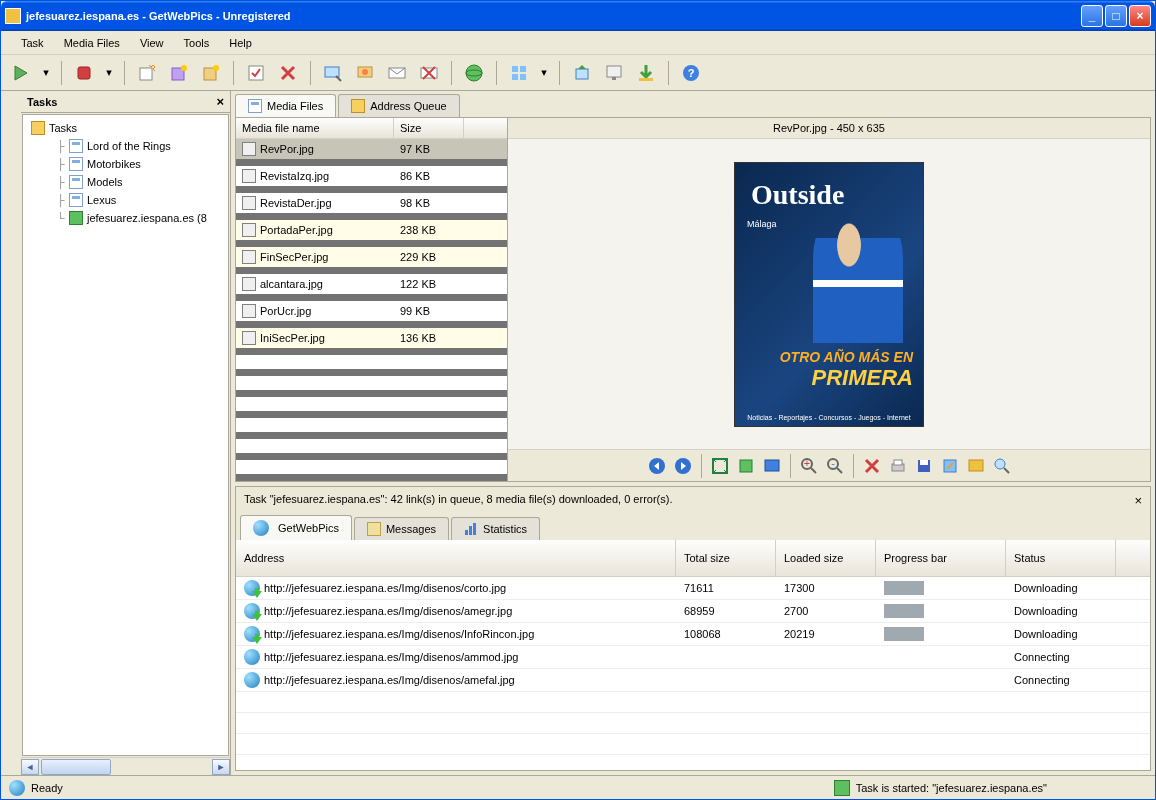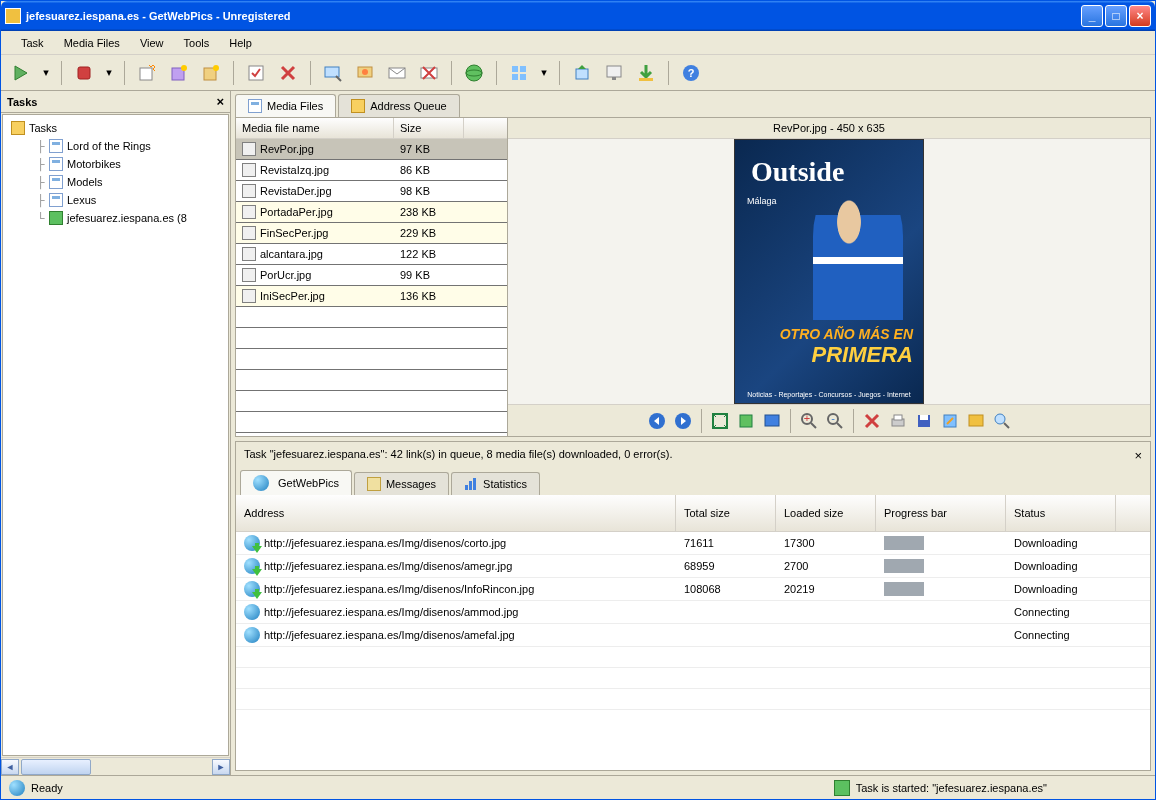--- a/index.html
+++ b/index.html
@@ -11,21 +11,21 @@
 .titlebar .btn { width: 22px; height: 22px; border: 1px solid #fff; border-radius: 3px; display: flex; align-items: center; justify-content: center; font-weight: bold; color: #fff; font-size: 12px; }
 .btn.min, .btn.max { background: linear-gradient(to bottom, #66a0ff, #2874e0); }
 .btn.close { background: linear-gradient(to bottom, #f88, #d43b1e); }
 .menubar { height: 24px; background: #ece9d8; display: flex; align-items: center; padding: 0 10px; border-bottom: 1px solid #d4d0c8; }
 .menubar span { padding: 3px 10px; cursor: default; }
 .toolbar { height: 36px; background: #ece9d8; display: flex; align-items: center; padding: 0 6px; gap: 4px; border-bottom: 1px solid #aca899; }
 .tbtn { width: 28px; height: 28px; display: flex; align-items: center; justify-content: center; border: 1px solid transparent; border-radius: 3px; }
 .tbtn svg { width: 20px; height: 20px; }
 .sep { width: 1px; height: 24px; background: #aca899; margin: 0 4px; }
 .main { flex: 1; display: flex; overflow: hidden; }
-.sidebar { width: 230px; background: #ece9d8; border-right: 1px solid #aca899; display: flex; flex-direction: column; }
+.sidebar { width: 230px; background: #ece9d8; border-right: 1px solid #aca899; display: flex; flex-direction: column; padding-left: 20px; }
 .panel-header { height: 22px; background: #ece9d8; border-bottom: 1px solid #aca899; display: flex; align-items: center; padding: 0 6px; font-weight: bold; }
 .panel-header .x { margin-left: auto; font-family: Arial; font-size: 13px; cursor: pointer; }
 .tree { flex: 1; background: #fff; padding: 4px; overflow: auto; border: 1px solid #aca899; margin: 1px; }
 .tree-item { display: flex; align-items: center; padding: 2px 0 2px 4px; white-space: nowrap; }
 .tree-item .ti-icon { width: 14px; height: 14px; margin-right: 4px; flex-shrink: 0; }
 .tree-child { padding-left: 30px; }
 .folder-icon { background: #f8d060; border: 1px solid #c09020; }
 .page-icon { background: #fff; border: 1px solid #80a0d0; position: relative; }
 .page-icon::after { content: ""; position: absolute; top: 2px; left: 2px; right: 2px; height: 3px; background: #80b0e0; }
 .task-icon { background: #5cc060; border: 1px solid #308030; }
@@ -33,21 +33,21 @@
 .tabs { height: 26px; display: flex; align-items: flex-end; padding: 0 4px; background: #ece9d8; }
 .tab { padding: 4px 12px; background: #f8f8f4; border: 1px solid #aca899; border-bottom: none; border-radius: 3px 3px 0 0; margin-right: 2px; display: flex; align-items: center; gap: 5px; }
 .tab.inactive { background: #e4e2d8; }
 .tab-icon { width: 14px; height: 14px; }
 .upper { flex: 0 0 auto; display: flex; border: 1px solid #aca899; background: #ece9d8; margin: 0 4px; }
 .filelist { width: 272px; background: #fff; border-right: 1px solid #aca899; }
 .grid-head { display: flex; background: linear-gradient(to bottom, #fefefe, #e8e4d8); border-bottom: 1px solid #d4d0c8; }
 .grid-head .col { padding: 4px 6px; border-right: 1px solid #d4d0c8; }
 .col-name { width: 158px; }
 .col-size { width: 70px; }
-.grid-body .row { display: flex; border-bottom: 1px solid #737373; align-items: center; }
+.grid-body .row { display: flex; border-bottom: 7px solid #737373; align-items: center; }
 .grid-body .row.sel { background: #c7c4b8; }
 .grid-body .row.hl { background: #fffde8; }
 .grid-body .cell { padding: 3px 6px; display: flex; align-items: center; }
 .grid-body .cell-name { width: 158px; }
 .grid-body .cell-size { width: 70px; }
 .file-icon { width: 14px; height: 14px; margin-right: 4px; border: 1px solid #808080; background: #f0f0f0; flex-shrink: 0; }
 .grid-body .row.empty { height: 21px; }
 .preview { flex: 1; background: #ece9d8; display: flex; flex-direction: column; }
 .preview-title { text-align: center; padding: 4px; border-bottom: 1px solid #d4d0c8; }
 .preview-img { flex: 1; display: flex; align-items: center; justify-content: center; background: #f4f3ee; }

